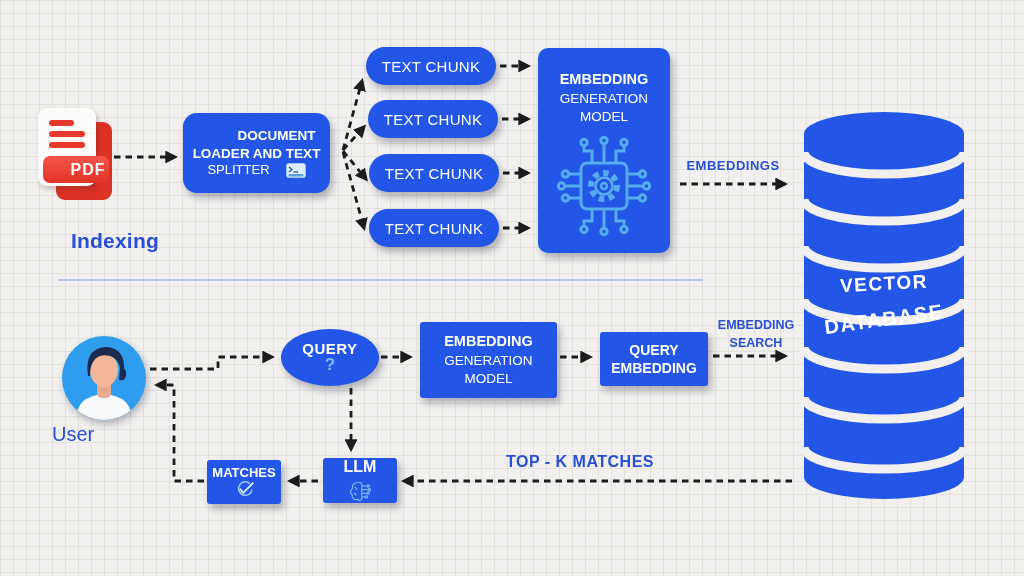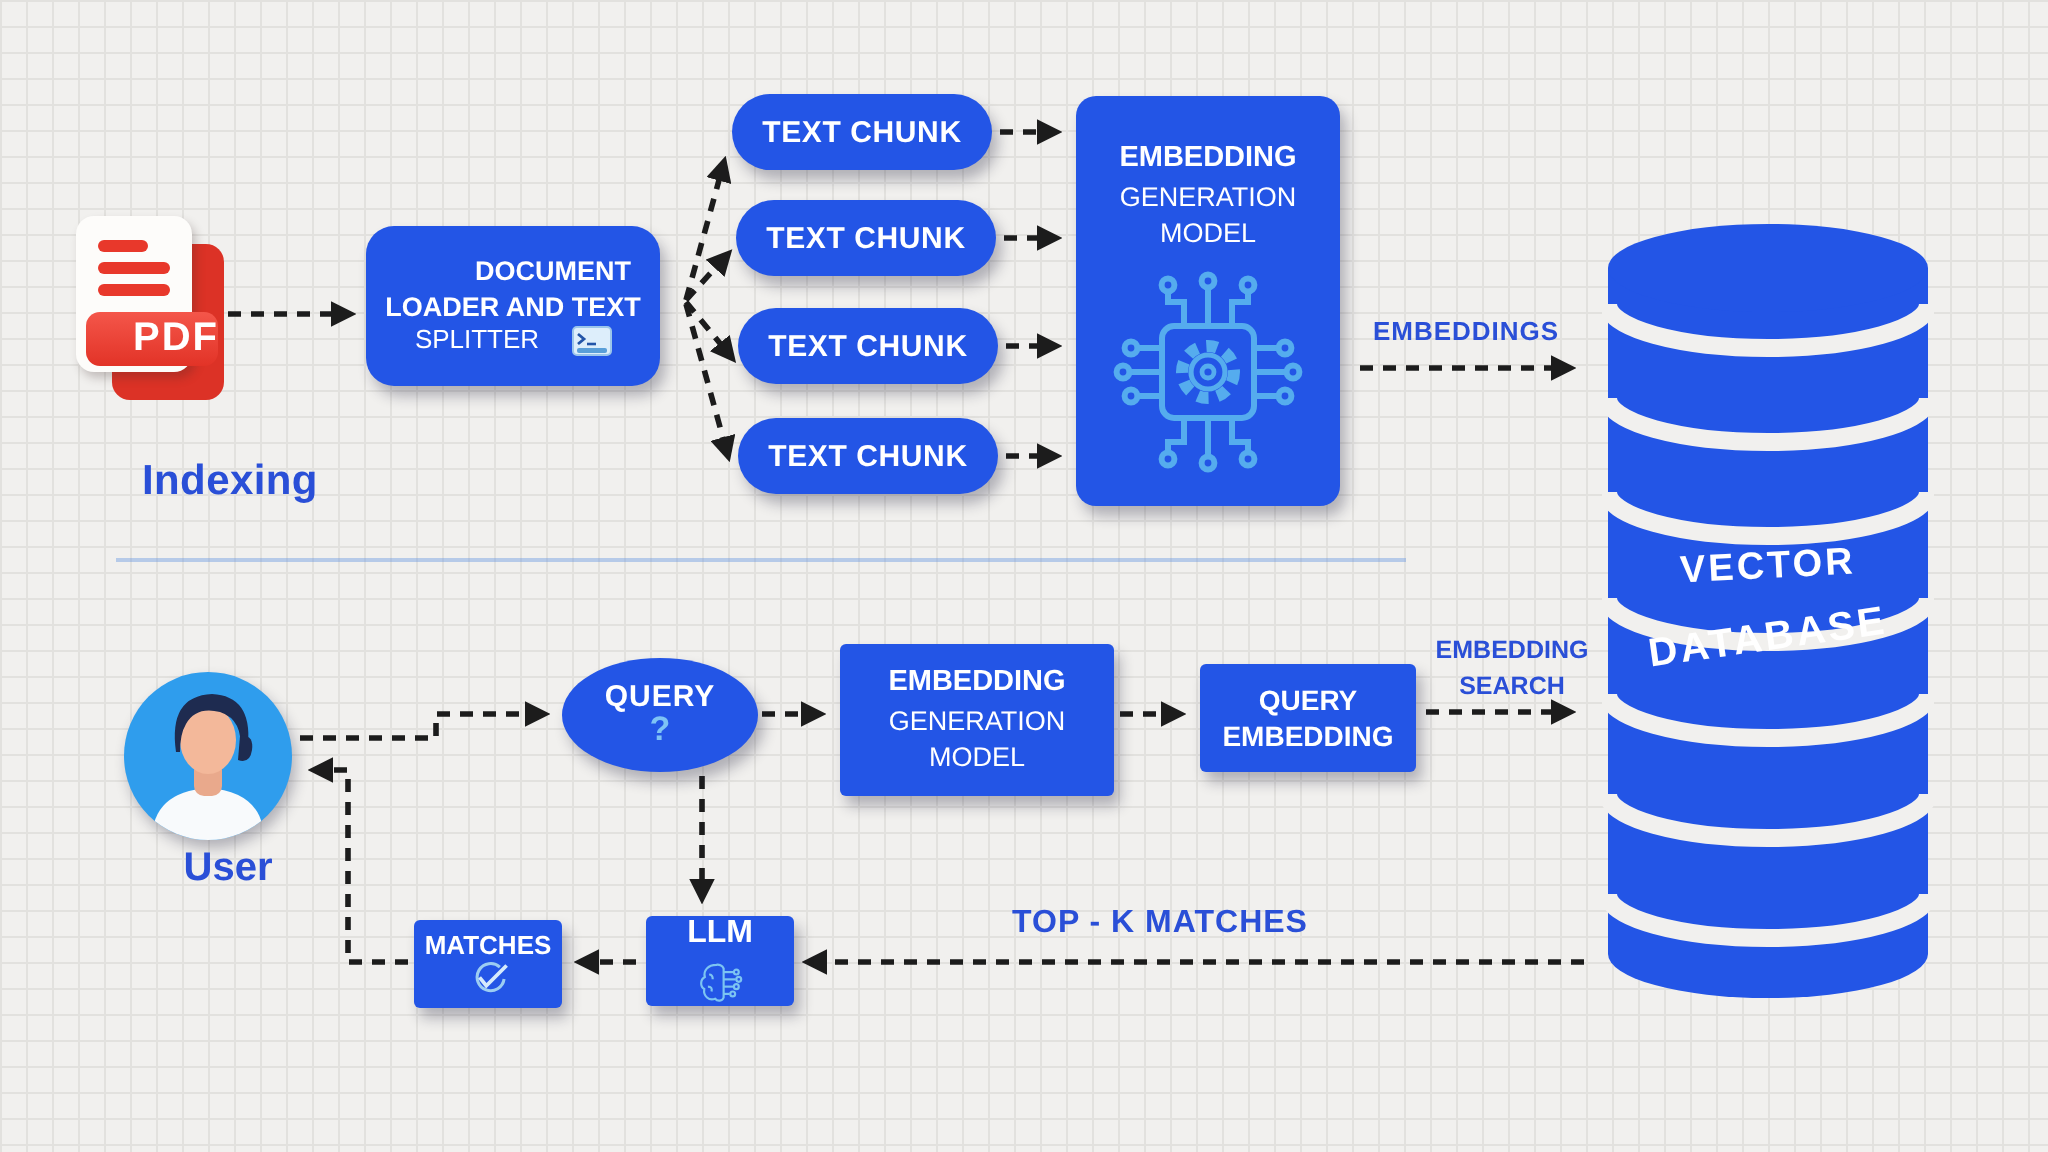--- a/index.html
+++ b/index.html
@@ -12,21 +12,21 @@
       linear-gradient(90deg,#e2e1de 1px, transparent 1px);
     background-size:13px 13px;
   }
   .abs{position:absolute;}
   .bluebox{
     background:#2355e6;color:#fff;display:flex;flex-direction:column;
     align-items:center;justify-content:center;text-align:center;
     box-shadow:3px 5px 7px rgba(30,30,55,.3);
   }
   .b{font-weight:700;}
-  .pill{border-radius:19px;font-weight:700;font-size:15px;letter-spacing:.3px;}
+  .pill{border-radius:19px;font-weight:400;font-size:15px;letter-spacing:.3px;}
   .sec-label{font-weight:700;font-size:21px;letter-spacing:.2px;}
   .edge-label{font-weight:700;color:#2a4fd7;}
   svg{display:block;}
   .cyl-text{color:#fff;font-weight:700;text-align:center;letter-spacing:1.5px;}
 </style>
 </head>
 <body>
 
 <div id="stage">
 
@@ -60,21 +60,21 @@
     </g>
   </svg>
 
   <div class="abs" style="left:38px;top:108px;width:78px;height:98px;">
     <div class="abs" style="left:18px;top:14px;width:56px;height:78px;border-radius:9px;background:#dc3226;"></div>
     <div class="abs" style="left:0;top:0;width:58px;height:78px;border-radius:9px;background:#fdfcfa;box-shadow:2px 3px 5px rgba(60,40,40,.25);"></div>
     <div class="abs" style="left:11px;top:12px;width:25px;height:6px;border-radius:3px;background:#e8382b;"></div>
     <div class="abs" style="left:11px;top:23px;width:36px;height:6px;border-radius:3px;background:#e8382b;"></div>
     <div class="abs" style="left:11px;top:34px;width:36px;height:6px;border-radius:3px;background:#e8382b;"></div>
     <div class="abs" style="left:5px;top:48px;width:66px;height:27px;border-radius:7px;background:linear-gradient(180deg,#f4564a,#e23327);display:flex;align-items:center;justify-content:center;">
-      <span style="color:#fff;font-weight:700;font-size:20px;letter-spacing:1px;margin-left:24px;">PDF</span>
+      <span style="color:#fff;font-weight:700;font-size:16px;letter-spacing:1px;margin-left:24px;">PDF</span>
     </div>
   </div>
 
   <div class="abs bluebox" style="left:183px;top:113px;width:147px;height:80px;border-radius:14px;line-height:1.3;">
     <div class="b" style="font-size:13.5px;margin-left:40px;">DOCUMENT</div>
     <div class="b" style="font-size:13.5px;">LOADER AND TEXT</div>
     <div style="display:flex;align-items:center;gap:16px;">
       <span style="font-size:13px;font-weight:400;">SPLITTER</span>
       <svg width="20" height="15" viewBox="0 0 20 15">
         <rect x="0.5" y="0.5" width="19" height="14" rx="2" fill="#ddeefb" stroke="#9cc6ea"></rect>
@@ -158,21 +158,21 @@
 
   <div class="abs" style="left:62px;top:336px;width:84px;height:84px;border-radius:50%;overflow:hidden;background:#2f9ded;box-shadow:2px 4px 7px rgba(30,30,55,.3);">
     <svg width="84" height="84" viewBox="0 0 84 84">
       <path d="M14,84 Q14,60 42,58 Q70,60 70,84 Z" fill="#f8fafc"></path>
       <rect x="35" y="44" width="14" height="18" rx="5" fill="#e9a98c"></rect>
       <ellipse cx="42" cy="34" rx="14" ry="17" fill="#f3b89a"></ellipse>
       <path d="M26,40 Q22,12 44,11 Q64,12 62,36 Q60,40 58,40 Q60,24 48,20 Q36,17 31,26 Q28,31 28,40 Z" fill="#1e2b50"></path>
       <path d="M58,32 q7,-1 6,7 q-1,7 -7,5 Z" fill="#1e2b50"></path>
     </svg>
   </div>
-  <div class="abs" style="left:72px;top:423px;width:84px;text-align:center;font-weight:700;font-size:20px;color:#2a4fd7;">User</div>
+  <div class="abs" style="left:52px;top:423px;width:84px;font-weight:400;font-size:20px;color:#2a4fd7;">User</div>
 
   <div class="abs bluebox" style="left:281px;top:329px;width:98px;height:57px;border-radius:50%;line-height:1.05;">
     <div class="b" style="font-size:15px;letter-spacing:.5px;">QUERY</div>
     <div class="b" style="font-size:17px;color:#7ec3f5;">?</div>
   </div>
 
   <div class="abs bluebox" style="left:420px;top:322px;width:137px;height:76px;border-radius:3px;line-height:1.35;">
     <div class="b" style="font-size:14.5px;">EMBEDDING</div>
     <div style="font-size:13.5px;font-weight:400;">GENERATION</div>
     <div style="font-size:13.5px;font-weight:400;">MODEL</div>

